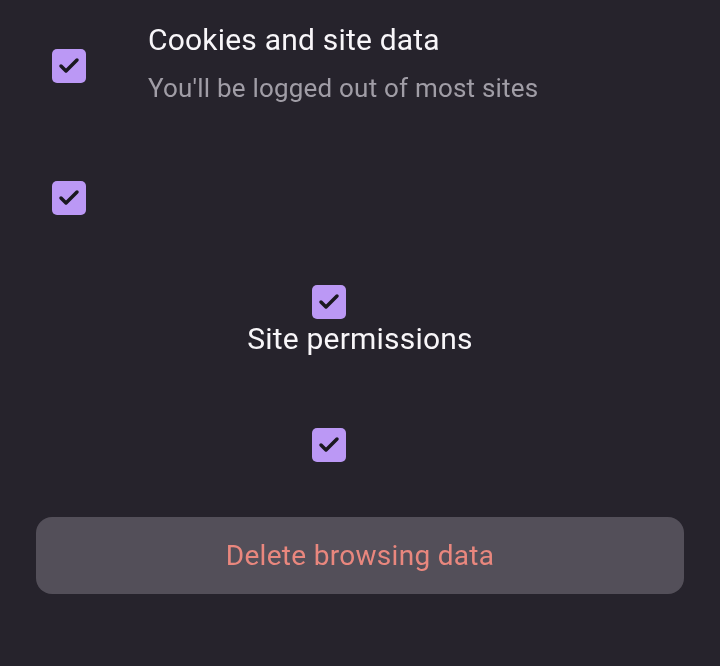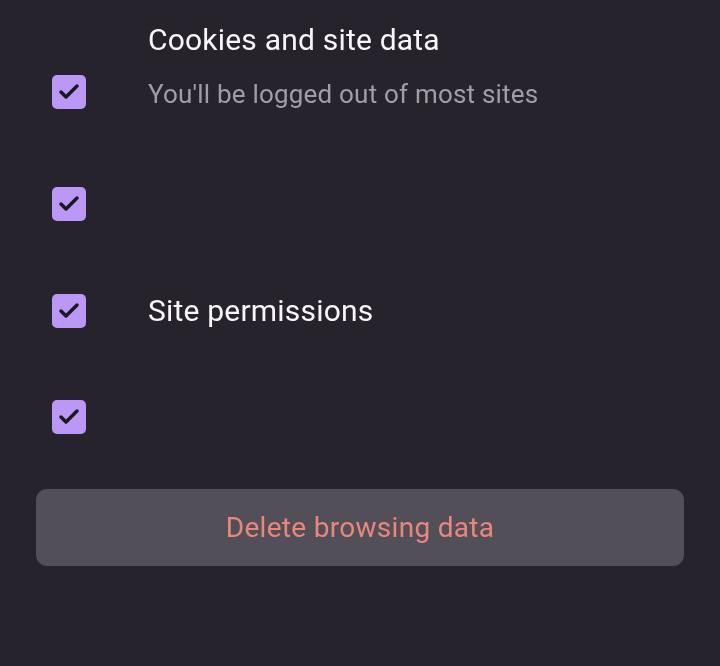--- a/index.html
+++ b/index.html
@@ -10,26 +10,27 @@
     body {
       width: 720px;
       height: 666px;
       background-color: #26232c;
       font-family: -apple-system, BlinkMacSystemFont, 'Segoe UI', Roboto, Arial, sans-serif;
       padding: 20px 0 0 0;
       overflow: hidden;
     }
     .option-row {
       display: flex;
-      align-items: flex-end;
+      align-items: center;
       padding: 0 52px;
       margin-bottom: 70px;
     }
     .option-row.single-line {
       align-items: center;
+      flex-direction: column;
     }
     .checkbox-wrapper {
       width: 34px;
       height: 34px;
       flex-shrink: 0;
       margin-right: 62px;
       margin-top: 8px;
       display: flex;
       align-items: center;
       justify-content: center;
@@ -63,32 +64,32 @@
       color: #f8f6f9;
       font-size: 30px;
       font-weight: 400;
       line-height: 1.3;
       letter-spacing: 0.2px;
     }
     .option-subtitle {
       color: #a09da6;
       font-size: 26px;
       font-weight: 400;
-      margin-top: 20px;
+      margin-top: 14px;
       letter-spacing: 0.2px;
     }
     .button-container {
       padding: 0 36px;
       margin-top: -15px;
     }
     .delete-button {
       width: 100%;
       background-color: #534f59;
       border: none;
-      border-radius: 11px;
+      border-radius: 16px;
       padding: 22px 0;
       color: #e9877e;
       font-size: 28px;
       font-weight: 400;
       cursor: pointer;
       font-family: inherit;
       letter-spacing: 0.3px;
     }
   </style>
 </head>

